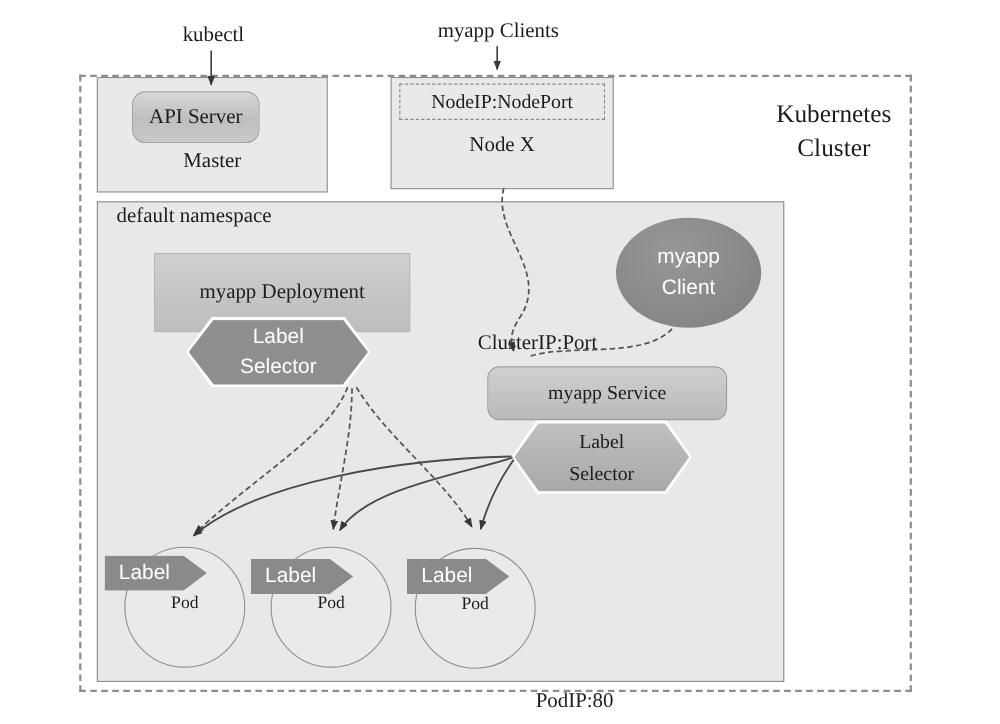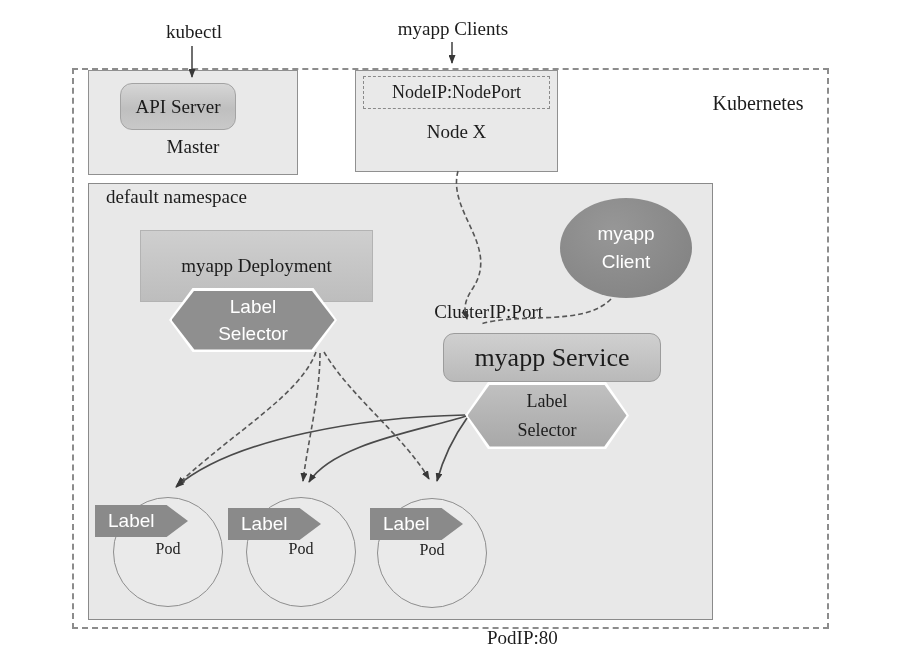--- a/index.html
+++ b/index.html
@@ -3,21 +3,21 @@
 <meta charset="utf-8">
 <style>
   html,body{margin:0;padding:0;background:#ffffff;}
   .stage{
     position:relative;width:909px;height:658px;background:#ffffff;overflow:hidden;
     font-family:"Liberation Serif", serif;color:#1c1c1c;padding-left:30px;
   }
   .abs{position:absolute;}
   
   .cluster-rect{left:72px;top:68px;width:757px;height:561px;border:2px dashed #8c8c8c;box-sizing:border-box;}
-  .cluster-label{left:693px;top:88px;width:130px;text-align:center;font-size:20px;line-height:31px;}
+  .cluster-label{left:693px;top:88px;width:130px;text-align:center;font-size:23px;line-height:31px;}
   
   .ext-label{font-size:19px;text-align:center;}
   .kubectl-label{left:130px;top:21px;width:128px;}
   .clients-label{left:378px;top:18px;width:150px;}
   
   .gray-box{background:#e9e9e9;border:1.4px solid #909090;box-sizing:border-box;}
   .master-box{left:88px;top:70px;width:210px;height:105px;}
   .api-server{left:120px;top:83px;width:116px;height:47px;border:1.4px solid #a3a3a3;border-radius:12px;
     background:linear-gradient(180deg,#d6d6d6 0%,#bfbfbf 55%,#c9c9c9 100%);
     display:flex;align-items:center;justify-content:center;font-size:19px;box-sizing:border-box;}
@@ -44,21 +44,21 @@
   .hex-service .hex-inner{background:linear-gradient(180deg,#c0c0c0,#a8a8a8);color:#1c1c1c;
     font-size:18px;line-height:29px;}
   
   .client-ellipse{left:560px;top:198px;width:132px;height:100px;border-radius:50%;
     background:radial-gradient(ellipse at 40% 32%,#979797 0%,#858585 75%,#7f7f7f 100%);
     display:flex;flex-direction:column;align-items:center;justify-content:center;
     color:#ffffff;font-family:"Liberation Sans", sans-serif;font-size:19px;line-height:28px;font-weight:500;text-align:right;}
   .clusterip-label{left:391px;top:301px;width:152px;text-align:right;font-size:19px;}
   .service-box{left:443px;top:333px;width:218px;height:49px;border:1.4px solid #9c9c9c;border-radius:11px;box-sizing:border-box;
     background:linear-gradient(180deg,#d0d0d0,#b9b9b9);
-    display:flex;align-items:center;justify-content:center;font-size:26px;}
+    display:flex;align-items:center;justify-content:center;font-size:18px;}
   
   .pod-circle{width:110px;height:110px;border:1.6px solid #8e8e8e;border-radius:50%;background:#eaeaea;box-sizing:border-box;}
   .pod-c1{left:113px;top:497px;} .pod-c2{left:246px;top:497px;} .pod-c3{left:377px;top:498px;}
   .pod-text{width:110px;text-align:center;font-size:16px;}
   .pod-t1{left:113px;top:540px;} .pod-t2{left:246px;top:540px;} .pod-t3{left:377px;top:541px;}
   .label-tag{width:93px;height:32px;background:#8a8a8a;color:#ffffff;
     clip-path:polygon(0 0,77% 0,100% 50%,77% 100%,0 100%);
     font-family:"Liberation Sans", sans-serif;font-size:19px;line-height:32px;padding-left:13px;box-sizing:border-box;font-weight:500;}
   .tag-1{left:95px;top:505px;} .tag-2{left:228px;top:508px;} .tag-3{left:370px;top:508px;}
   .podip-label{left:487px;top:579px;font-size:19px;margin-top:48px;}
@@ -70,20 +70,21 @@
 
 <div class="stage">
 
   <div class="abs cluster-rect"></div>
 
   <div class="abs ext-label kubectl-label">kubectl</div>
   <div class="abs ext-label clients-label">myapp Clients</div>
 
   <div class="abs cluster-label">
     <div>Kubernetes</div>
+    <div>Cluster</div>
   </div>
 
   <div class="abs gray-box master-box"></div>
   <div class="abs api-server">API Server</div>
   <div class="abs master-caption">Master</div>
 
   <div class="abs gray-box node-box"></div>
   <div class="abs nodeport-box">NodeIP:NodePort</div>
   <div class="abs node-caption">Node X</div>
 

